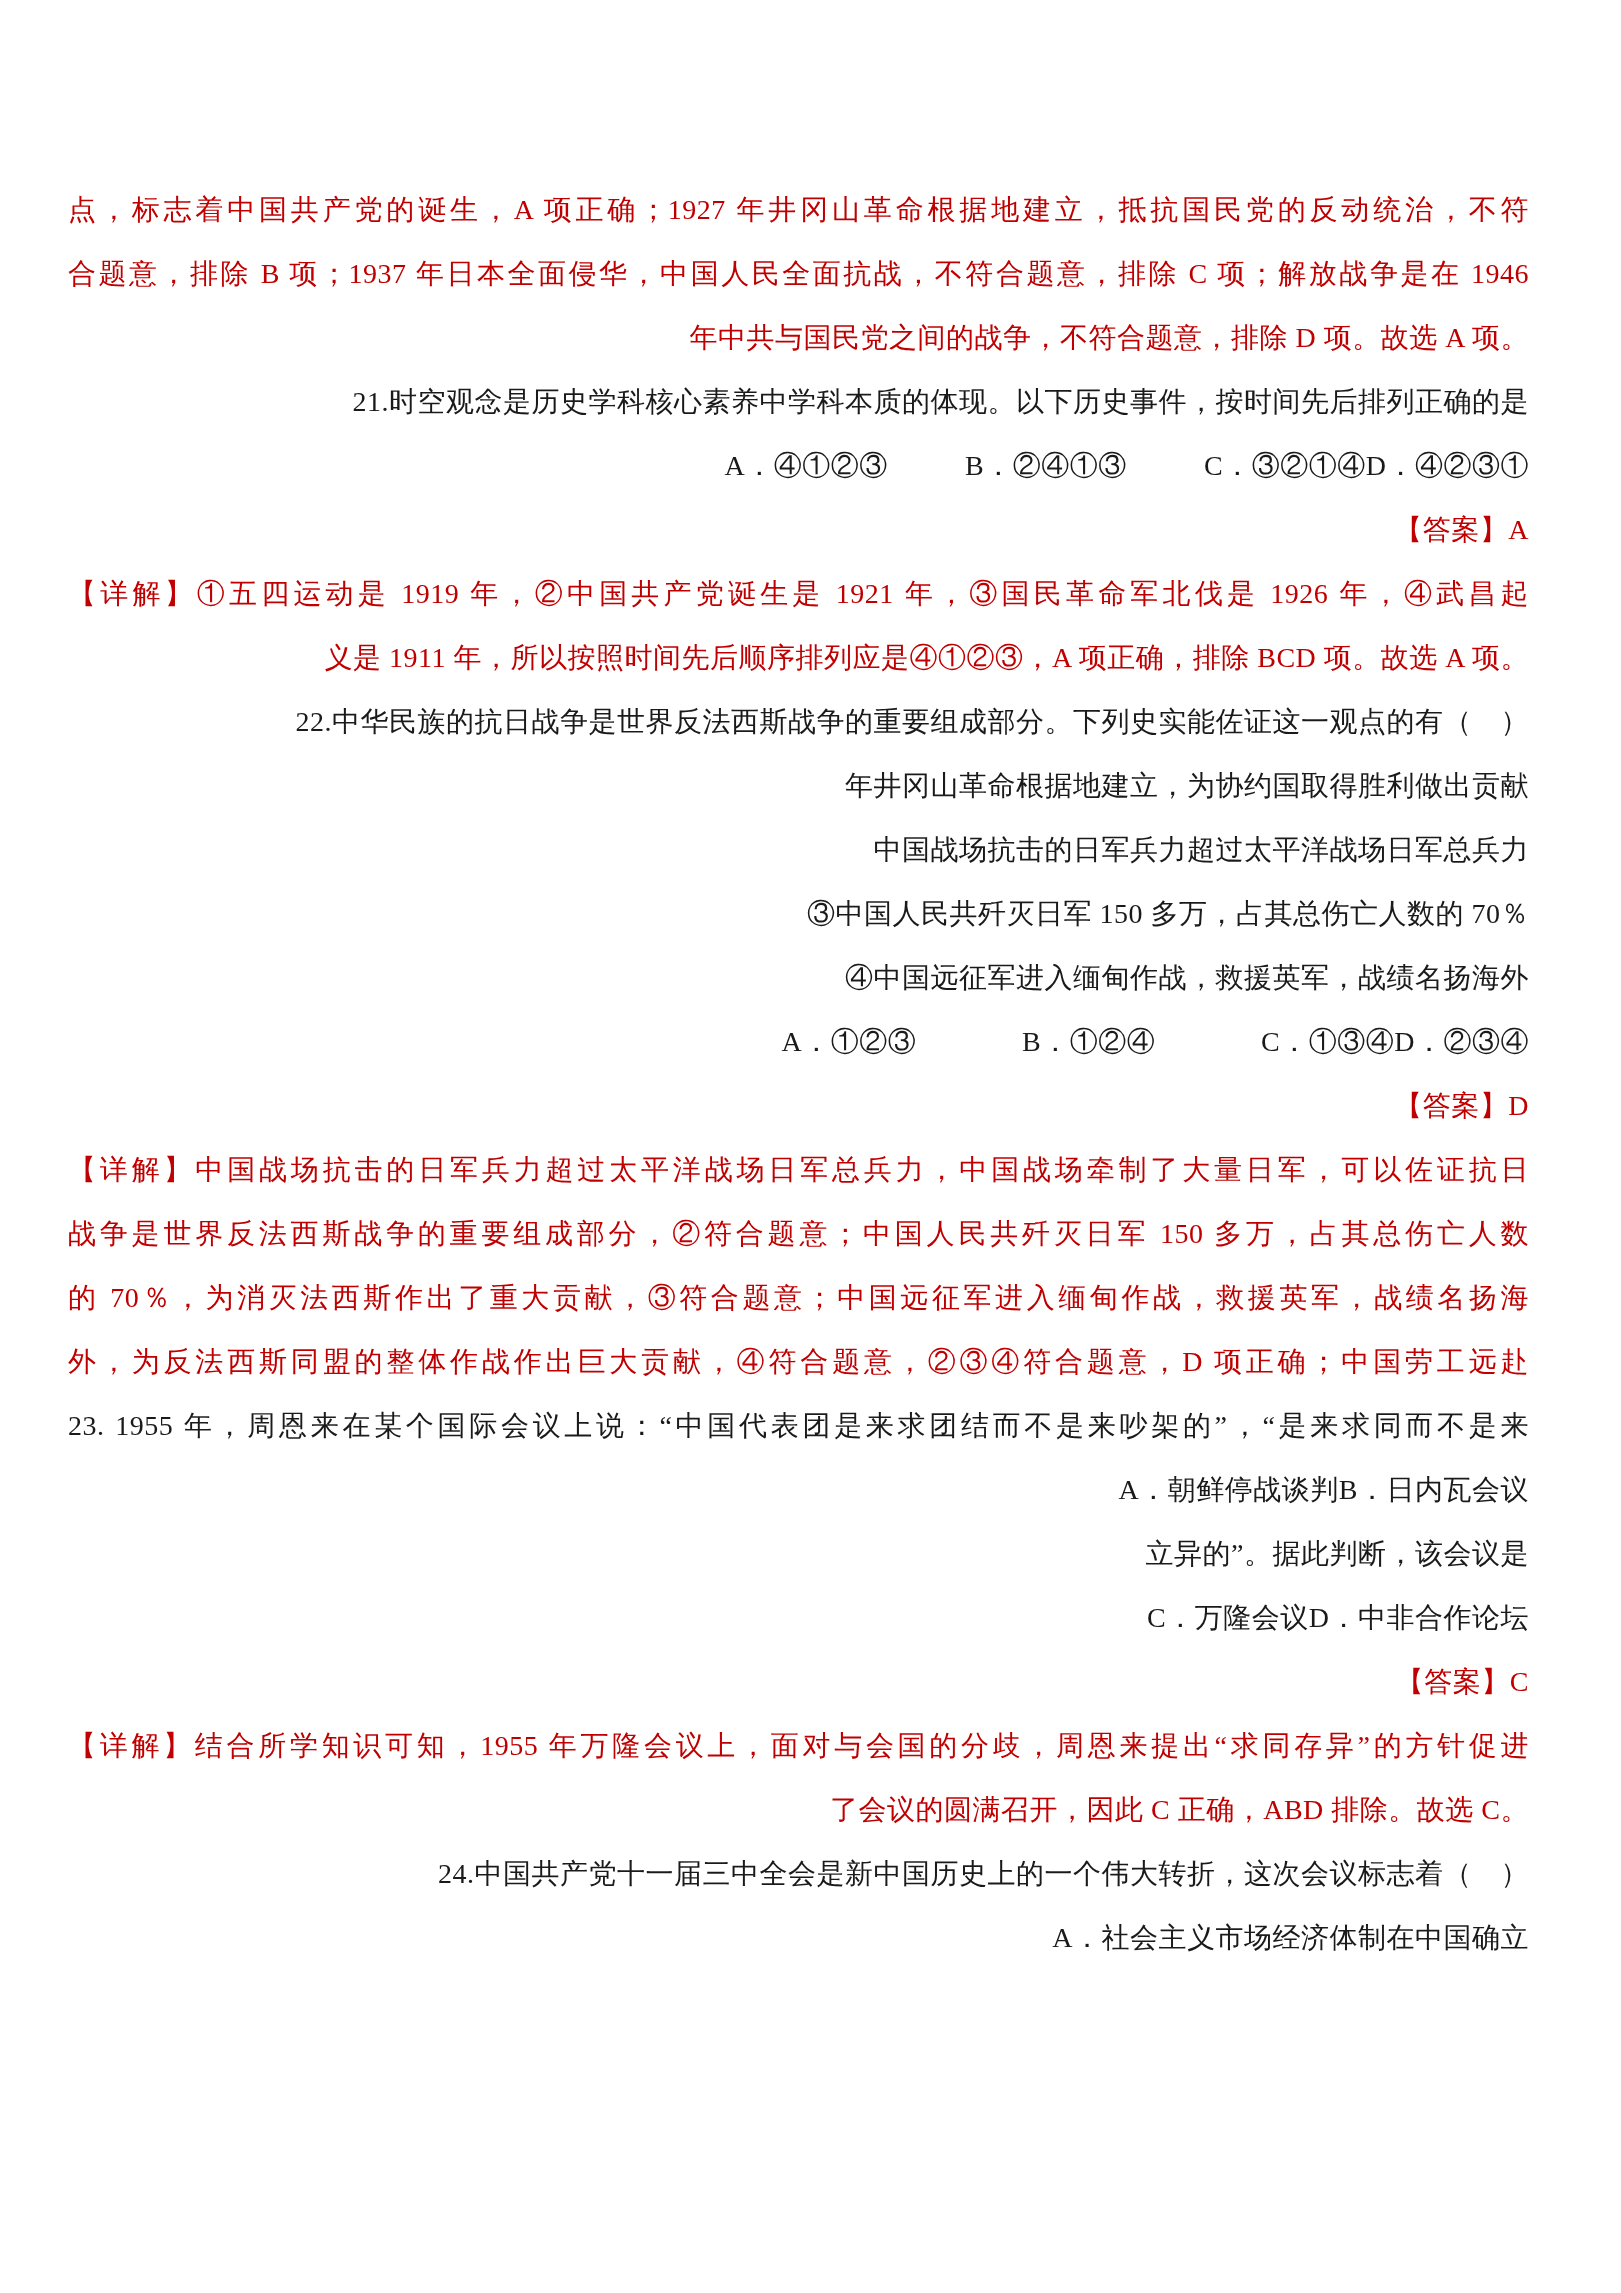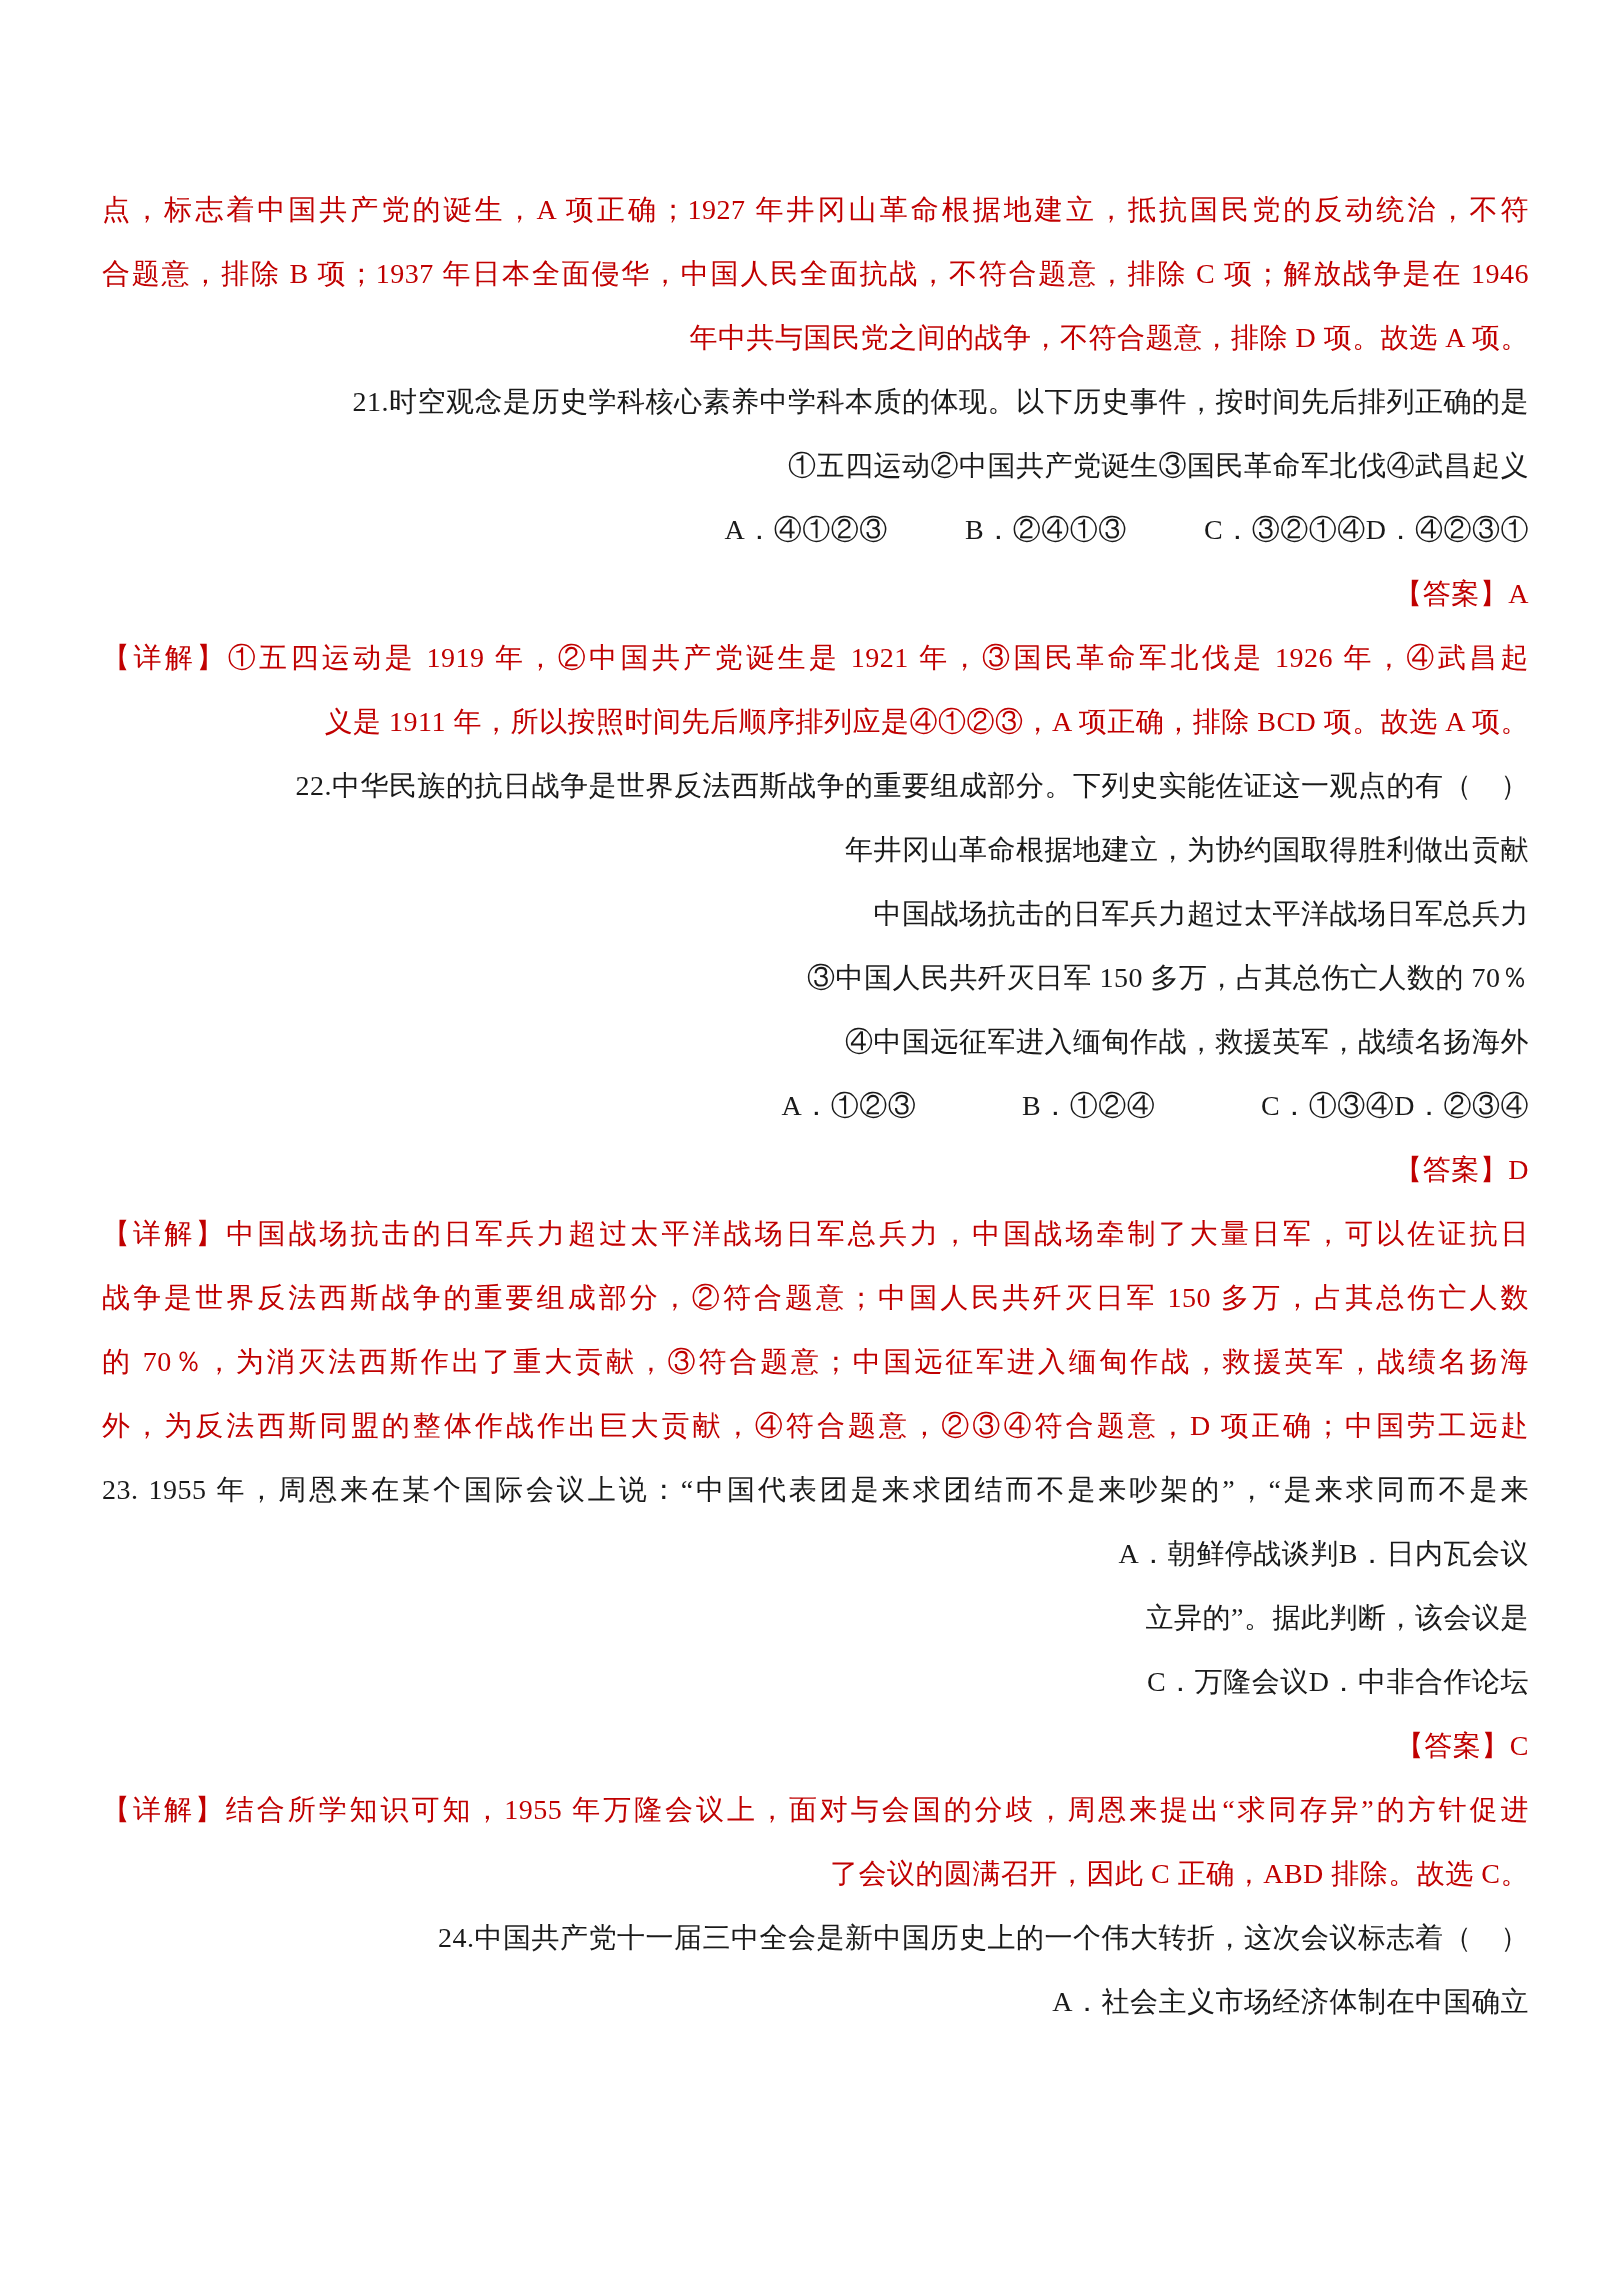--- a/index.html
+++ b/index.html
@@ -10,21 +10,21 @@
   body {
     width: 1621px;
     height: 2294px;
     overflow: hidden;
     font-family: "Liberation Serif", "DejaVu Serif", serif;
   }
   .page {
     box-sizing: border-box;
     width: 1621px;
     height: 2036px;
-    padding: 178px 92px 0 102px;
+    padding: 178px 92px 0 68px;
     background: #ffffff;
   }
   .line {
     font-size: 28px;
     line-height: 64px;
     height: 64px;
     white-space: nowrap;
     color: var(--text-color, #1a1a1a);
     letter-spacing: 0.5px;
     text-align: right;
@@ -43,21 +43,20 @@
 </head>
 <body style="background: rgb(255, 255, 255);">
 
 <div class="page">
 
   <div class="line red justify">点，标志着中国共产党的诞生，A 项正确；1927 年井冈山革命根据地建立，抵抗国民党的反动统治，不符</div>
   <div class="line red justify">合题意，排除 B 项；1937 年日本全面侵华，中国人民全面抗战，不符合题意，排除 C 项；解放战争是在 1946</div>
   <div class="line red">年中共与国民党之间的战争，不符合题意，排除 D 项。故选 A 项。</div>
 
   <div class="line">21.时空观念是历史学科核心素养中学科本质的体现。以下历史事件，按时间先后排列正确的是</div>
-  <div class="line">①五四运动②中国共产党诞生③国民革命军北伐④武昌起义</div>
   <div class="line">
     <span class="opt4">A．④①②③</span><span class="opt4">B．②④①③</span><span class="opt4">C．③②①④</span><span class="opt4">D．④②③①</span>
   </div>
   <div class="line red">【答案】A</div>
   <div class="line red justify">【详解】①五四运动是 1919 年，②中国共产党诞生是 1921 年，③国民革命军北伐是 1926 年，④武昌起</div>
   <div class="line red">义是 1911 年，所以按照时间先后顺序排列应是④①②③，A 项正确，排除 BCD 项。故选 A 项。</div>
 
   <div class="line">22.中华民族的抗日战争是世界反法西斯战争的重要组成部分。下列史实能佐证这一观点的有（　）</div>
   <div class="line">年井冈山革命根据地建立，为协约国取得胜利做出贡献</div>
   <div class="line">中国战场抗击的日军兵力超过太平洋战场日军总兵力</div>

